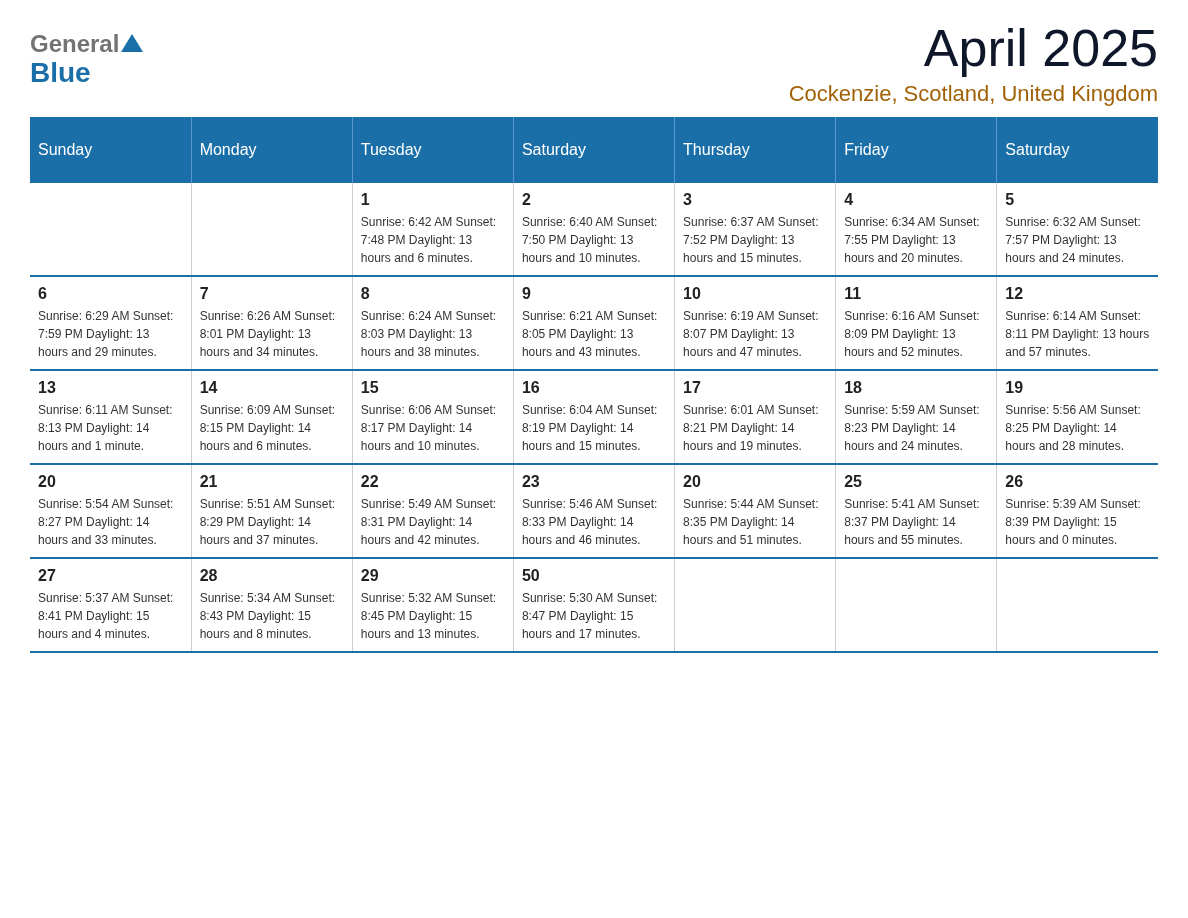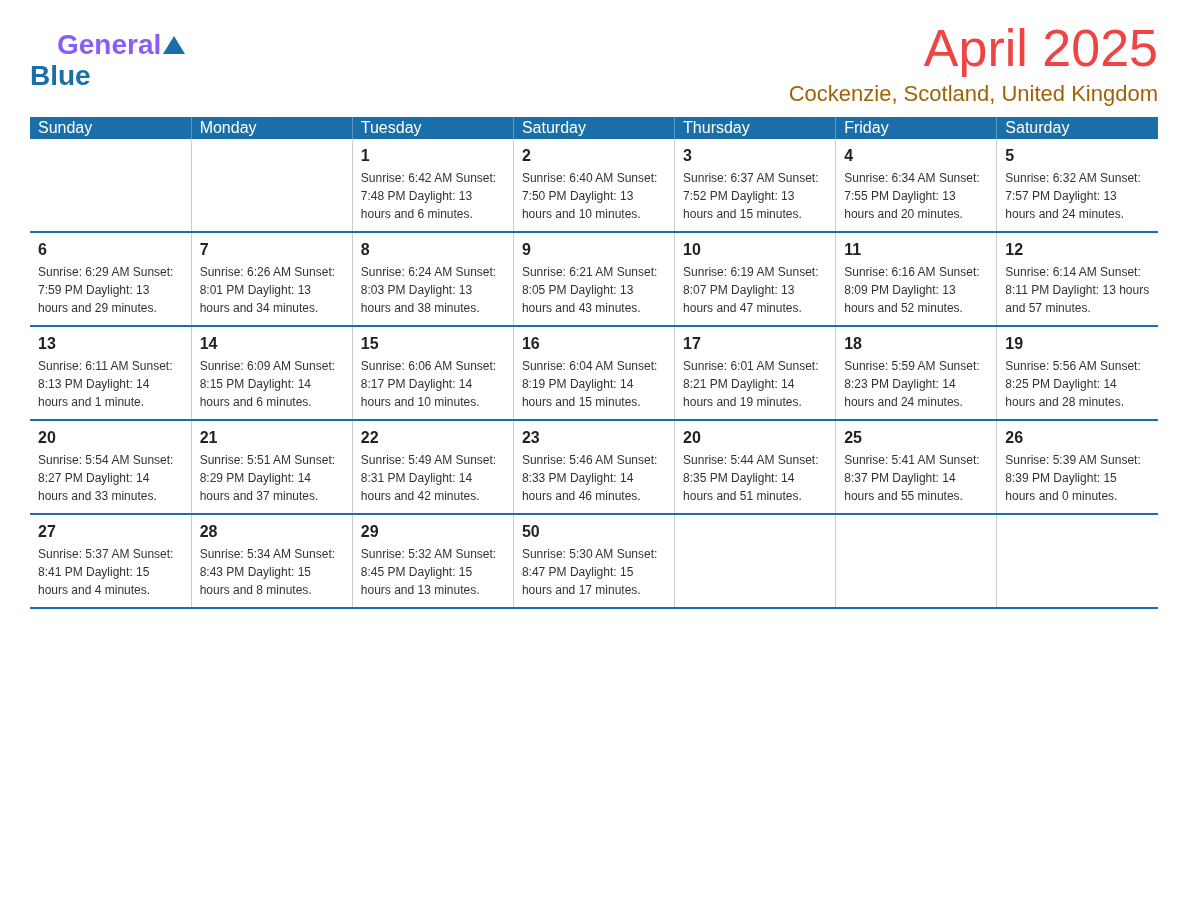--- a/index.html
+++ b/index.html
@@ -15,55 +15,54 @@
       justify-content: space-between;
       align-items: flex-start;
       margin-bottom: 10px;
     }
     .logo {
       display: flex;
       align-items: center;
       margin-top: 10px;
     }
     .logo-text-general {
-      font-size: 28px;
+      font-size: 24px;
       font-weight: bold;
-      color: #8b5cf6;
-      margin-left: 27px;
+      color: #737373;
     }
     .logo-text-blue {
       font-size: 28px;
       font-weight: bold;
       color: #1a6fa8;
     }
     .title-section {
       text-align: right;
     }
     .main-title {
       font-size: 52px;
       font-weight: normal;
-      color: #ef4444;
+      color: #0f172a;
       line-height: 1.1;
     }
     .subtitle {
       font-size: 22px;
       color: #a16207;
       margin-top: 4px;
     }
     .calendar {
       width: 100%;
       border-collapse: collapse;
       margin-top: 10px;
     }
     .calendar thead tr {
       background-color: #1a6fa8;
     }
     .calendar thead th {
       color: #fff;
-      padding: 2px 8px;
+      padding: 24px 8px;
       text-align: left;
       font-size: 16px;
       font-weight: normal;
       border-right: 1px solid #5599cc;
     }
     .calendar thead th:last-child {
       border-right: none;
     }
     .calendar tbody tr {
       border-bottom: 2px solid #1a6fa8;

